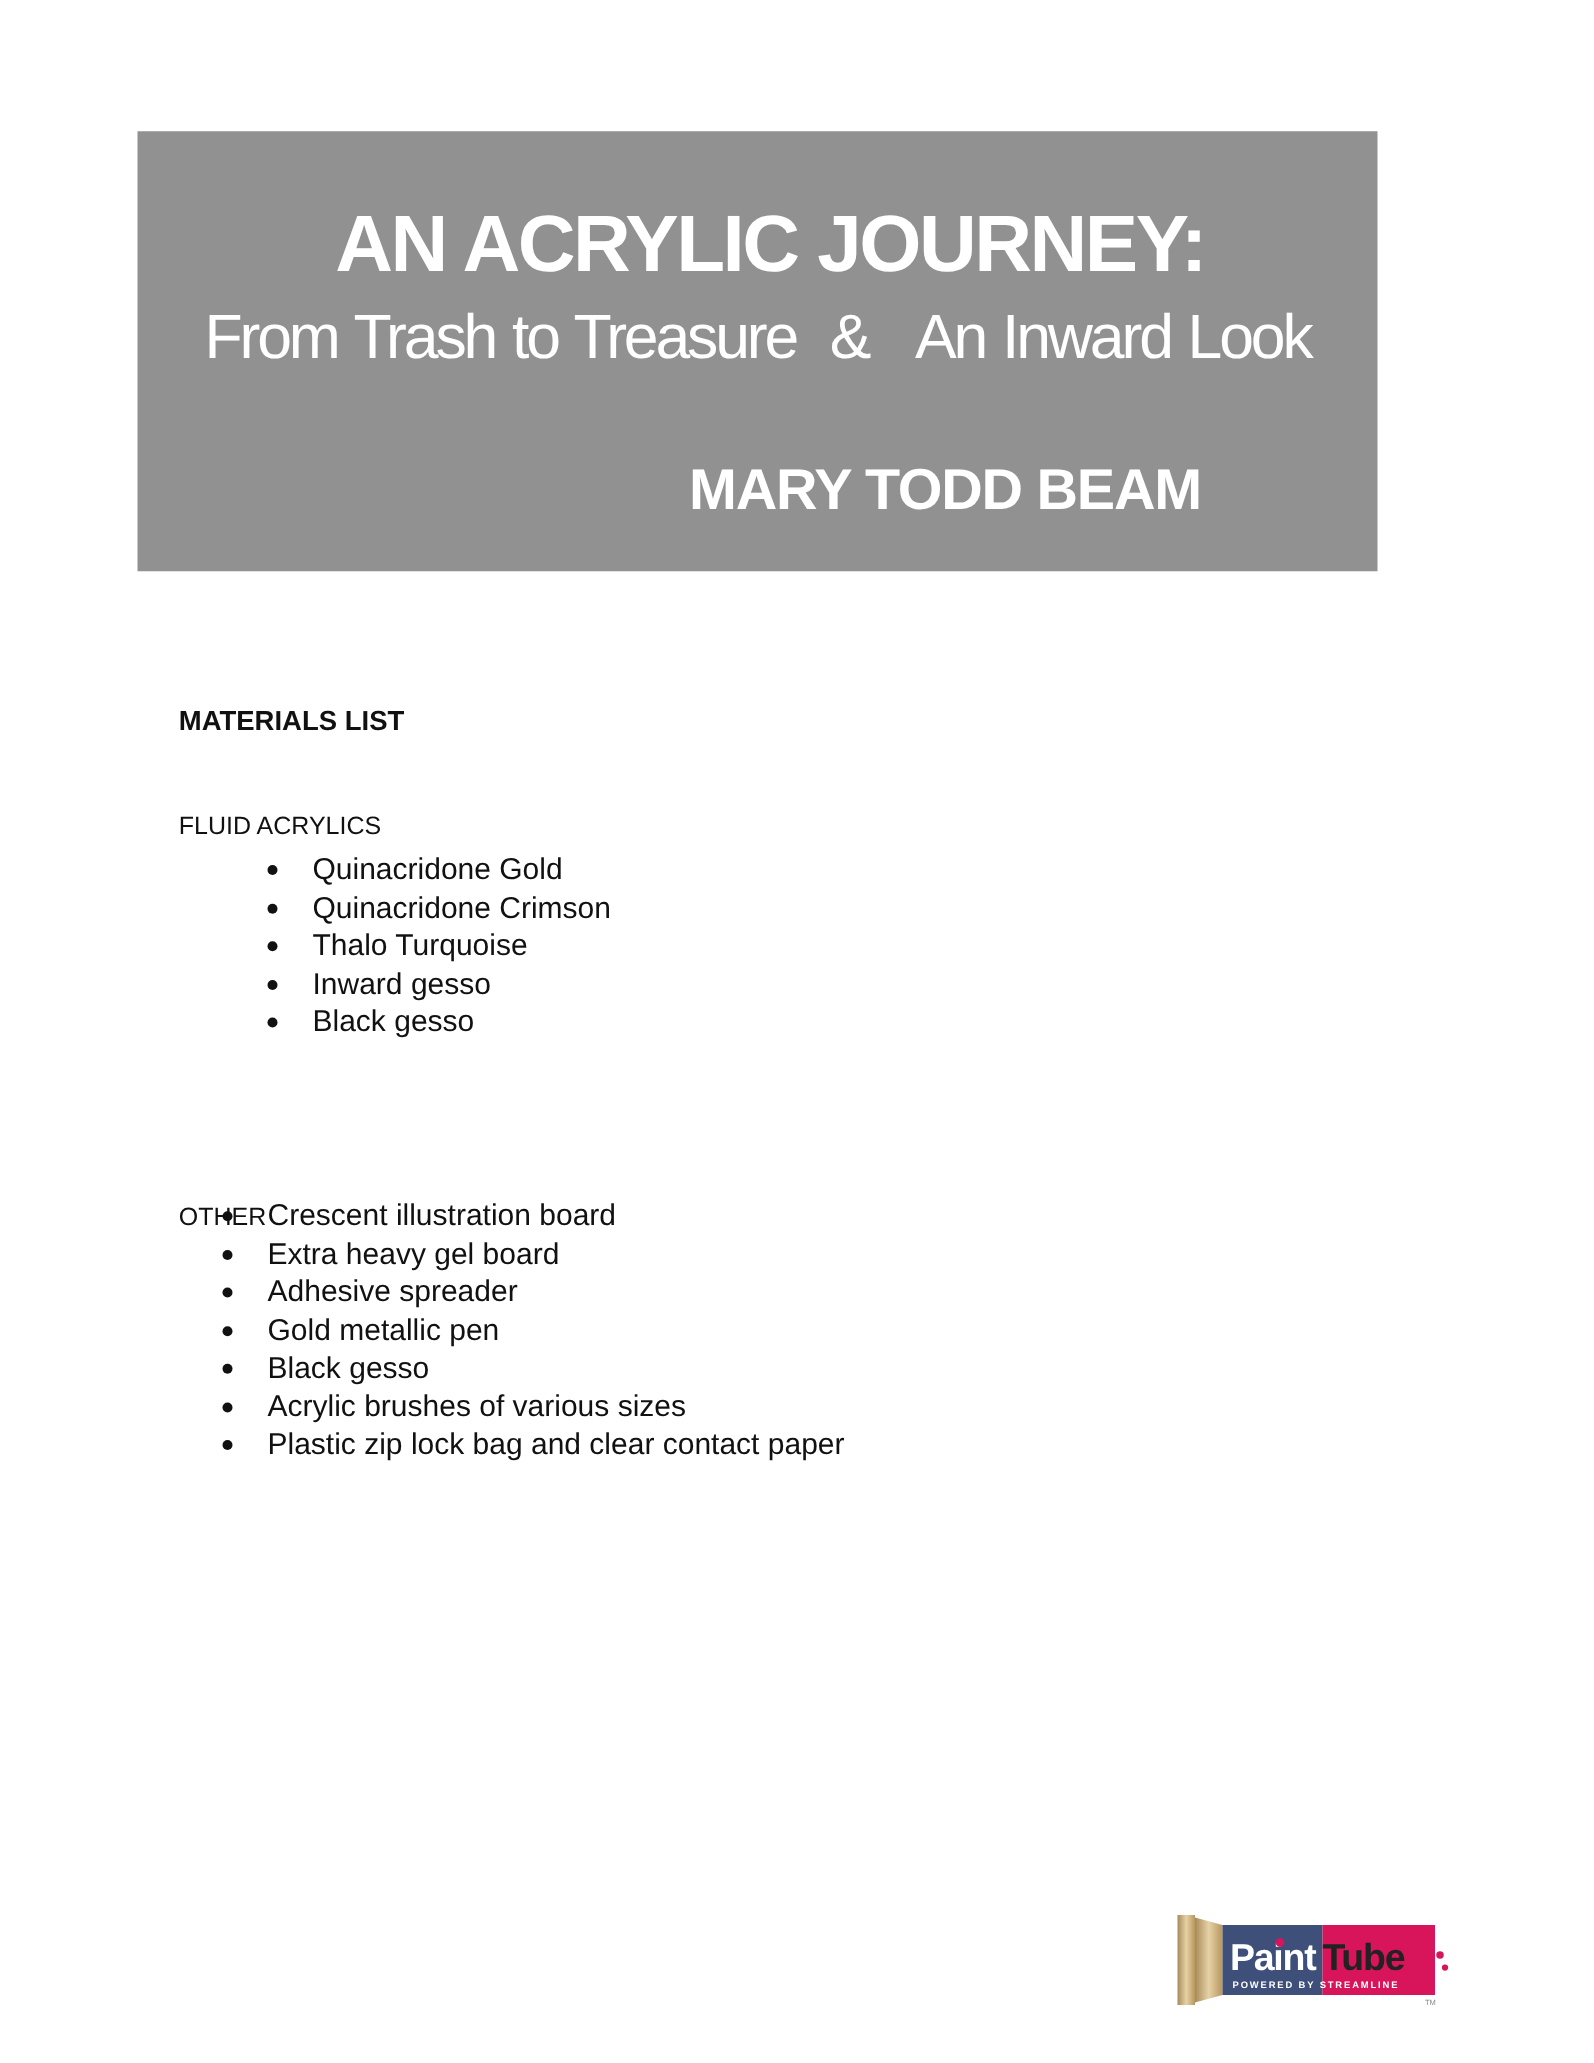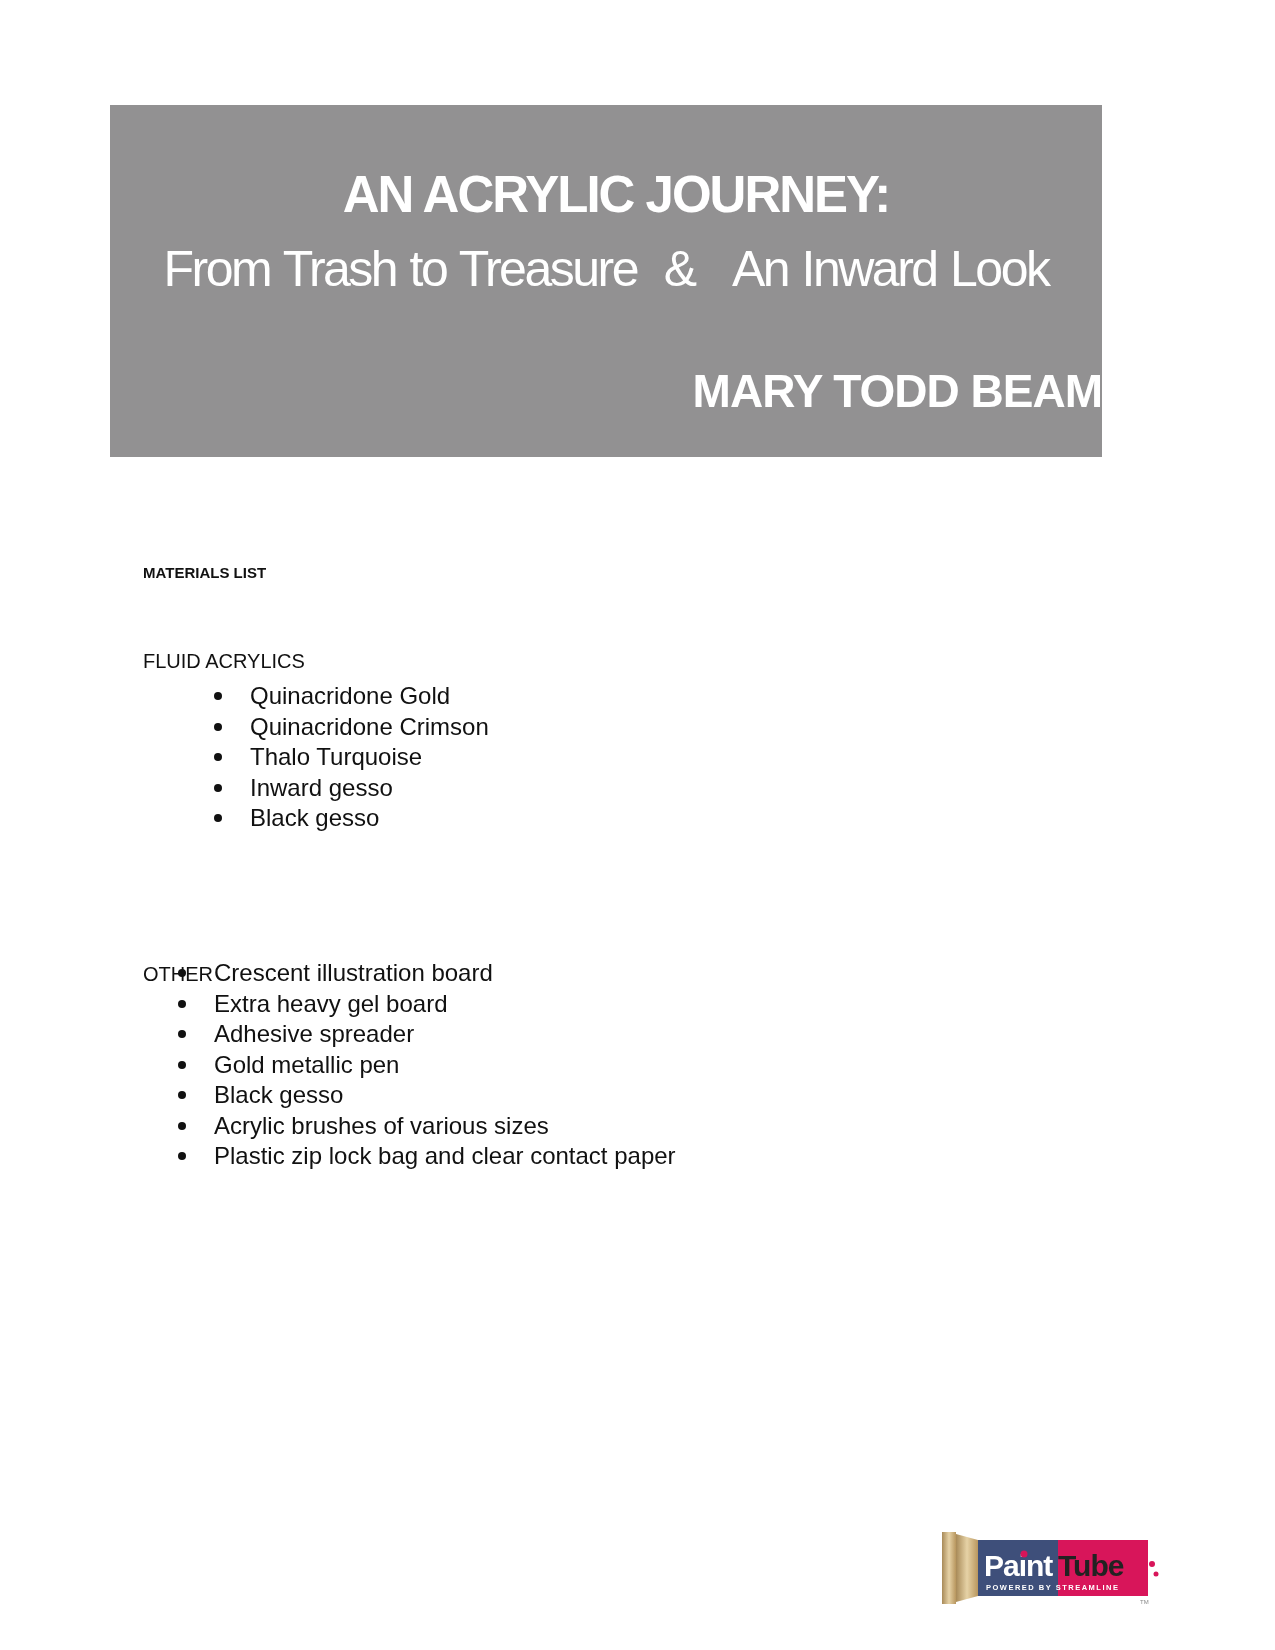--- a/index.html
+++ b/index.html
@@ -1,26 +1,26 @@
 <!DOCTYPE html>
 <html><head>
 <meta charset="utf-8">
 <style>
   html, body { margin: 0; padding: 0; background: #ffffff; }
   body { width: 1275px; height: 1650px; position: relative; overflow: hidden;
          font-family: "Liberation Sans", "DejaVu Sans", sans-serif; color: #111; }
   .banner { position: absolute; left: 110px; top: 105px; width: 992px; height: 352px;
             background: #929192; color: #ffffff; text-align: center; }
-  .banner .title { position: absolute; left: 0; right: 0; top: 52px; font-size: 51px; font-weight: bold;
+  .banner .title { position: absolute; left: 0; right: 0; top: 52px; font-size: 64px; font-weight: bold;
                    letter-spacing: -2px; line-height: 76px; padding-left: 20px; }
   .banner .subtitle { position: absolute; left: 0; right: 0; top: 134px; font-size: 50px;
                       letter-spacing: -2.5px; line-height: 60px; word-spacing: 2px; }
-  .banner .author { position: absolute; left: 300px; right: 0; text-align: right; top: 258px; font-size: 46px;
+  .banner .author { position: absolute; left: 300px; right: 0; text-align: center; top: 258px; font-size: 46px;
                     font-weight: bold; letter-spacing: -1px; line-height: 56px; }
-  .heading { position: absolute; left: 143px; top: 564px; font-size: 15px; font-weight: bold; }
+  .heading { position: absolute; left: 143px; top: 564px; font-size: 22px; font-weight: bold; }
   .section-label { position: absolute; left: 143px; font-size: 20px; }
   ul.items { position: absolute; margin: 0; padding: 0; list-style: none; }
   ul.items li { position: relative; font-size: 24px; height: 30.5px; line-height: 30px; }
   ul.items li .bullet { position: absolute; top: 11px; width: 8px; height: 8px; border-radius: 50%; background: #111; }
   .list-fluid { left: 250px; top: 681px; }
   .list-fluid li .bullet { left: -36px; }
   .list-other { left: 214px; top: 958px; }
   .list-other li .bullet { left: -36px; }
   .logo { position: absolute; left: 940px; top: 1530px; width: 220px; height: 76px; }
 </style>

